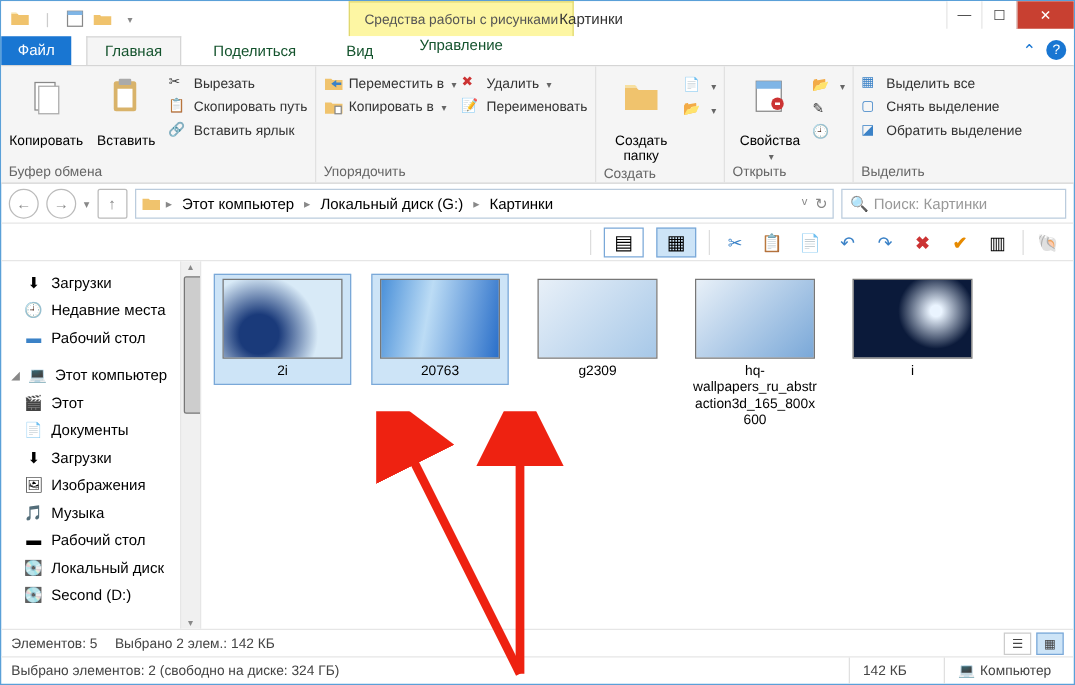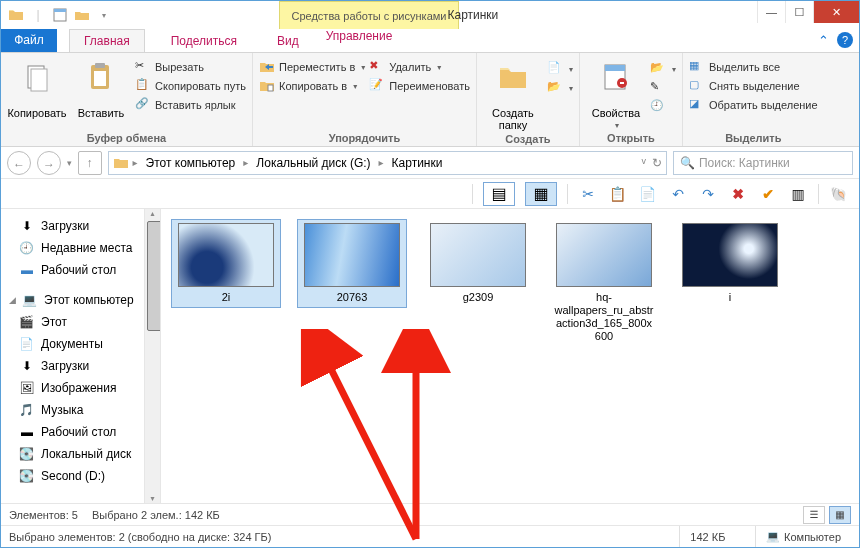--- a/index.html
+++ b/index.html
@@ -11,32 +11,32 @@
   .qat { display: flex; align-items: center; gap: 4px; padding-left: 6px; }
   .qat .ico { width: 18px; height: 18px; display: flex; align-items: center; justify-content: center; font-size: 12px; }
   .title-tools { position: absolute; left: 278px; top: 0; height: 28px; width: 180px; background: #fdf6a3; display: flex; align-items: center; justify-content: center; font-size: 11px; color: #555; border: 1px solid #e0d870; border-bottom: none;}
   .title-text { position: absolute; left: 55%; top: 50%; transform: translate(-50%,-50%); font-size: 12px; color: #333; }
   .winbtns { position: absolute; right: 0; top: 0; display: flex; height: 22px; }
   .winbtns div { width: 28px; height: 22px; display: flex; align-items: center; justify-content: center; font-size: 11px; color: #444; background: #fff; border-left: 1px solid #e6e6e6; }
   .winbtns .close { background: #c84031; color: #fff; width: 46px; }
 
   
   .tabs { height: 24px; display: flex; align-items: stretch; background: #fff; border-bottom: 1px solid #d5d5d5; position: relative; gap: 12px; }
-  .tab { padding: 0 14px; font-size: 12px; display: flex; align-items: center; color: #be185d; cursor: default; }
+  .tab { padding: 0 14px; font-size: 12px; display: flex; align-items: center; color: #14532d; cursor: default; }
   .tab.file { background: #1976d2; color: #fff; width: 56px; }
   .tab.active { background: #f5f5f5; border: 1px solid #d5d5d5; border-bottom: none; }
-  .tab.tools { position: absolute; left: 268px; width: 180px; justify-content: center; }
+  .tab.tools { position: absolute; left: 278px; width: 180px; justify-content: center; }
   .ribbon-right { position: absolute; right: 6px; top: 3px; display: flex; gap: 8px; align-items: center; }
   .ribbon-right span { font-size: 13px; color: #1976d2; cursor: default; }
 
   
   .ribbon { height: 94px; background: #f5f5f5; border-bottom: 1px solid #d5d5d5; display: flex; }
   .group { border-right: 1px solid #e1e1e1; display: flex; flex-direction: column; padding: 4px 6px 0 6px; }
   .group-body { flex: 1; display: flex; align-items: flex-start; gap: 4px; }
-  .group-label { font-size: 11px; color: #666; text-align: center; padding: 2px 0; font-weight: bold; }
+  .group-label { font-size: 11px; color: #666; text-align: left; padding: 2px 0; }
   .bigbtn { display: flex; flex-direction: column; align-items: center; width: 60px; padding-top: 4px; gap: 2px; }
   .bigbtn .bigic { width: 32px; height: 32px; }
   .bigbtn .lbl { font-size: 11px; text-align: center; line-height: 12px; margin-top: 12px; }
   .stack { display: flex; flex-direction: column; gap: 3px; padding-top: 2px; }
   .row { display: flex; align-items: center; gap: 4px; font-size: 11px; color: #333; white-space: nowrap; }
   .row .smic { width: 16px; height: 16px; }
   .drop { font-size: 8px; margin-left: 2px; color: #666;}
 
   
   .navbar { height: 32px; display: flex; align-items: center; padding: 0 6px; gap: 6px; border-bottom: 1px solid #e6e6e6; }

